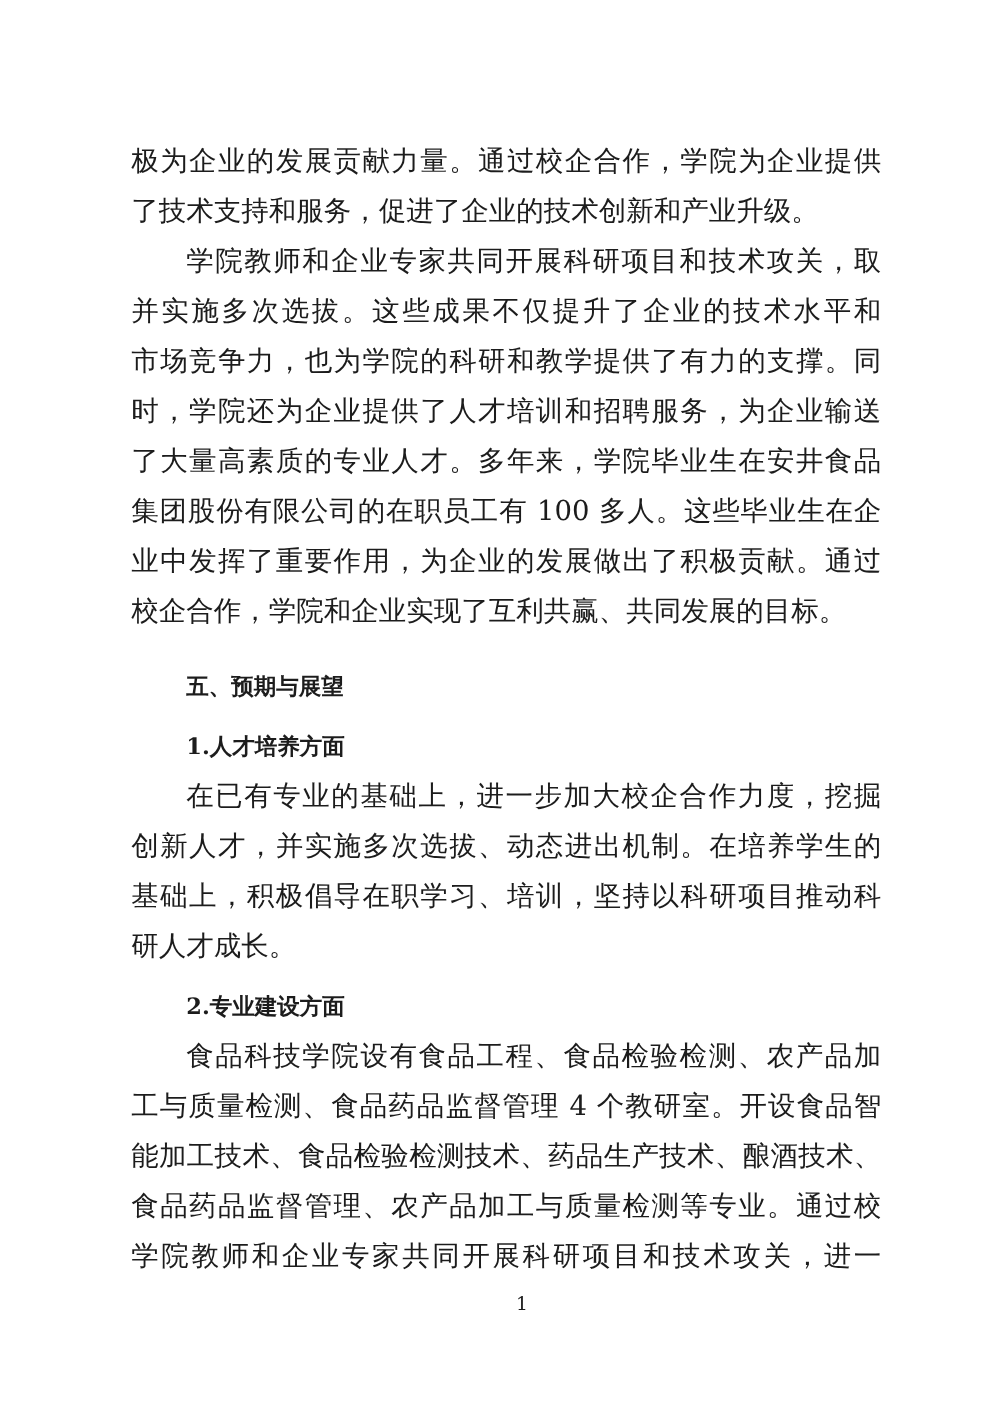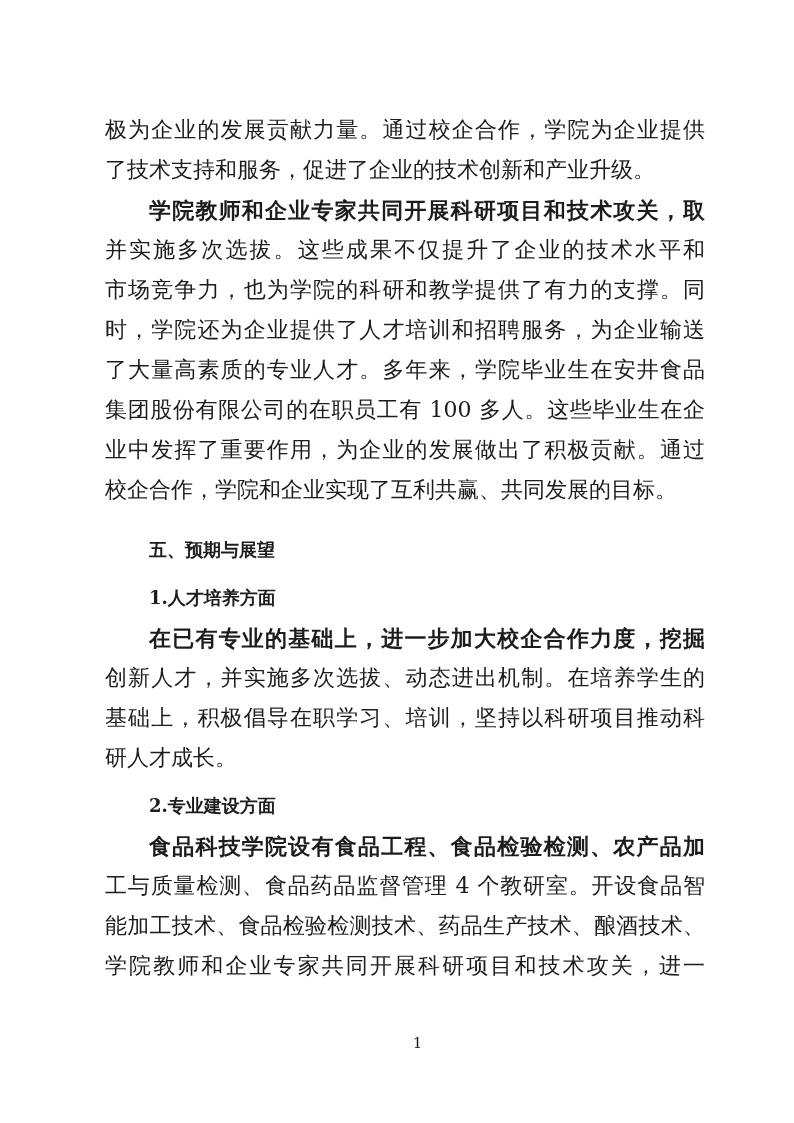--- a/index.html
+++ b/index.html
@@ -21,21 +21,21 @@
   }
   .line {
     font-size: 22px;
     line-height: 40px;
     height: 40px;
     overflow: hidden;
     text-align: justify;
     text-align-last: justify;
     white-space: normal;
   }
-  .line.indent { text-indent: 2em; font-weight: bold; }
+  .line.indent { text-indent: 2em; }
   .line.end { text-align: right; text-align-last: left; }
   .heading {
     font-size: 18px;
     line-height: 40px;
     height: 40px;
     font-weight: bold;
     margin-left: 44px;
     text-align: left;
   }
   .h-major { margin-top: 20px; }
@@ -75,18 +75,19 @@
     <div class="line indent">在已有专业的基础上，进一步加大校企合作力度，挖掘</div>
     <div class="line">创新人才，并实施多次选拔、动态进出机制。在培养学生的</div>
     <div class="line">基础上，积极倡导在职学习、培训，坚持以科研项目推动科</div>
     <div class="line end">研人才成长。</div>
 
     <div class="heading h-sub">2.专业建设方面</div>
 
     <div class="line indent">食品科技学院设有食品工程、食品检验检测、农产品加</div>
     <div class="line">工与质量检测、食品药品监督管理 4 个教研室。开设食品智</div>
     <div class="line">能加工技术、食品检验检测技术、药品生产技术、酿酒技术、</div>
+    <div class="line">食品药品监督管理、农产品加工与质量检测等专业。通过校</div>
     <div class="line">学院教师和企业专家共同开展科研项目和技术攻关，进一</div>
 
   </div>
 
   <div class="footer">1</div>
 </div>
 
 </body></html>

